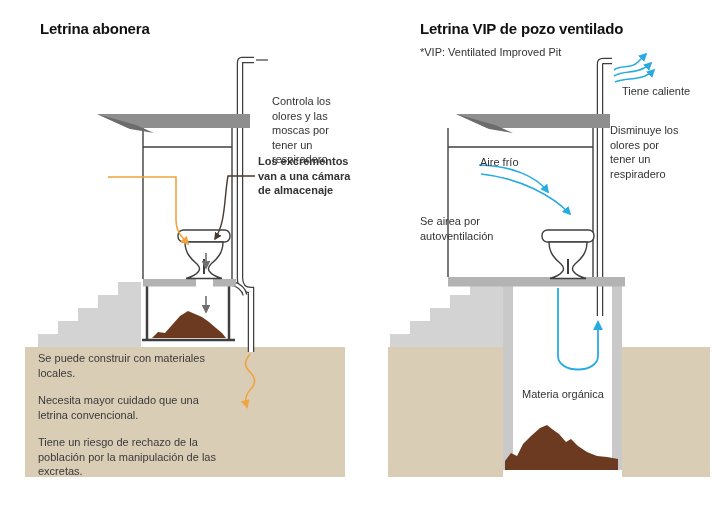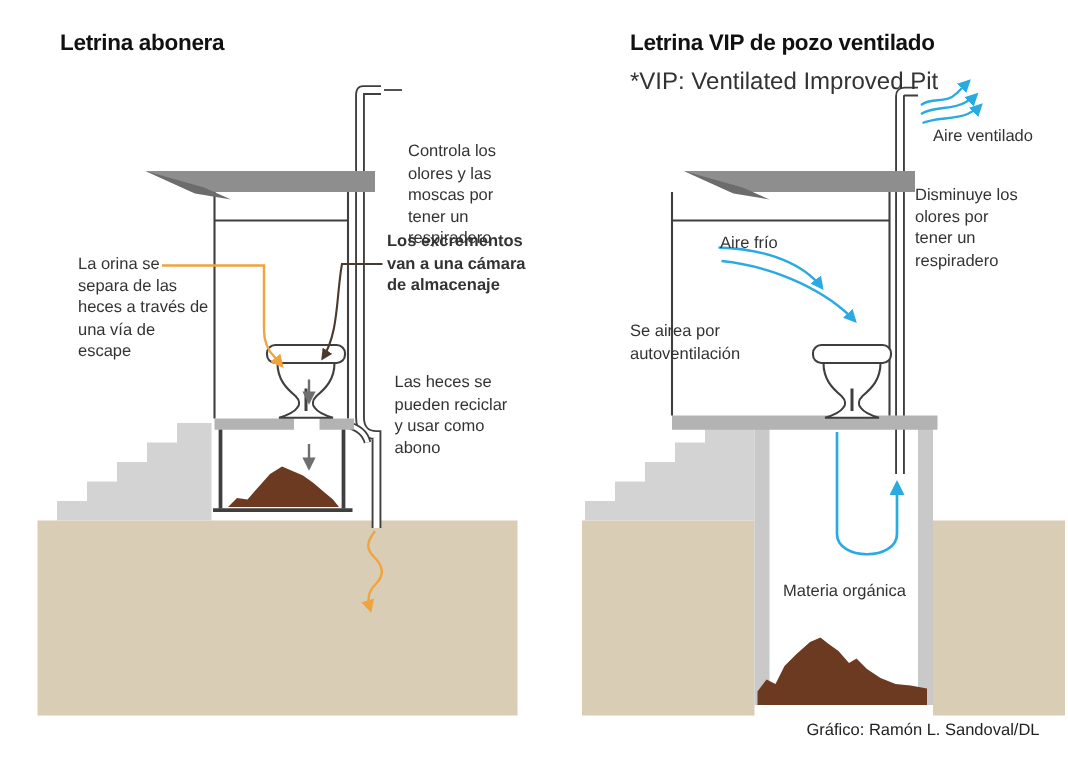--- a/index.html
+++ b/index.html
@@ -2,21 +2,21 @@
 <html><head>
 <meta charset="utf-8">
 <style>
   html,body{margin:0;padding:0;background:#fff;}
   #canvas{position:relative;width:712px;height:514px;background:#fff;overflow:hidden;
           font-family:"Liberation Sans",sans-serif;}
   #canvas svg{position:absolute;left:0;top:0;}
   .label{position:absolute;font-size:11px;line-height:14.5px;color:#333;}
   .ml{white-space:pre-line;}
   .title{position:absolute;font-size:15px;font-weight:bold;color:#111;letter-spacing:-0.2px;}
-  .subtitle{position:absolute;font-size:16px;color:#333;}
+  .subtitle{position:absolute;font-size:11px;color:#333;}
   .notes{position:absolute;font-size:11px;line-height:14.5px;color:#3a3a3a;}
   .notes .para{margin:0 0 13px 0;}
   .credit{position:absolute;font-size:11px;color:#222;text-align:right;}
   .shape{fill:#fff;stroke:#3f3f3f;stroke-width:1.4;}
   .wall{stroke:#3f3f3f;stroke-width:1.4;fill:none;}
   .wall-thick{stroke:#3f3f3f;stroke-width:2.5;fill:none;}
   .pipe-in{stroke:#fff;stroke-width:4;fill:none;}
   .leader{stroke:#3f3f3f;stroke-width:1.2;fill:none;}
   .flow{fill:none;stroke-width:1.6;}
 </style>
@@ -118,39 +118,38 @@
 
 <div class="title" style="left:40px;top:20px;">Letrina abonera</div>
 <div class="title" style="left:420px;top:20px;">Letrina VIP de pozo ventilado</div>
 <div class="subtitle" style="left:420px;top:46px;">*VIP: Ventilated Improved Pit</div>
 
 <div class="label ml" style="left:272px;top:58px;width:85px;margin-top:36px;">Controla los
 olores y las
 moscas por
 tener un
 respiradero</div>
-<div class="label ml" style="left:52px;top:169px;width:105px;">La orina se
-separa de las
-heces a través de
-una vía de
-escape</div>
 <div class="label ml" style="left:258px;top:154px;width:100px;font-weight:bold;">Los excrementos
 van a una cámara
 de almacenaje</div>
-<div class="label ml" style="left:263px;top:248px;width:95px;">Las heces se
-pueden reciclar
-y usar como
-abono</div>
 
+<div class="notes" style="left:38px;top:351px;width:235px;">
+  <p class="para ml">Se puede construir con materiales
+locales.</p>
+  <p class="para ml">Necesita mayor cuidado que una
+letrina convencional.</p>
+  <p class="para ml">Tiene un riesgo de rechazo de la
+población por la manipulación de las
+excretas.</p>
+</div>
 
-<div class="label" style="left:622px;top:84px;">Aire ventilado</div>
+<div class="label" style="left:622px;top:84px;">Tiene caliente</div>
 <div class="label ml" style="left:610px;top:123px;width:85px;">Disminuye los
 olores por
 tener un
 respiradero</div>
 <div class="label" style="left:436px;top:155px;margin-left:44px;">Aire frío</div>
 <div class="label ml" style="left:420px;top:214px;width:115px;">Se airea por
 autoventilación</div>
 <div class="label" style="left:522px;top:387px;">Materia orgánica</div>
 
-<div class="credit" style="left:480px;top:481px;width:213px;">Gráfico: Ramón L. Sandoval/DL</div>
 
 </div>
 
 </body></html>

